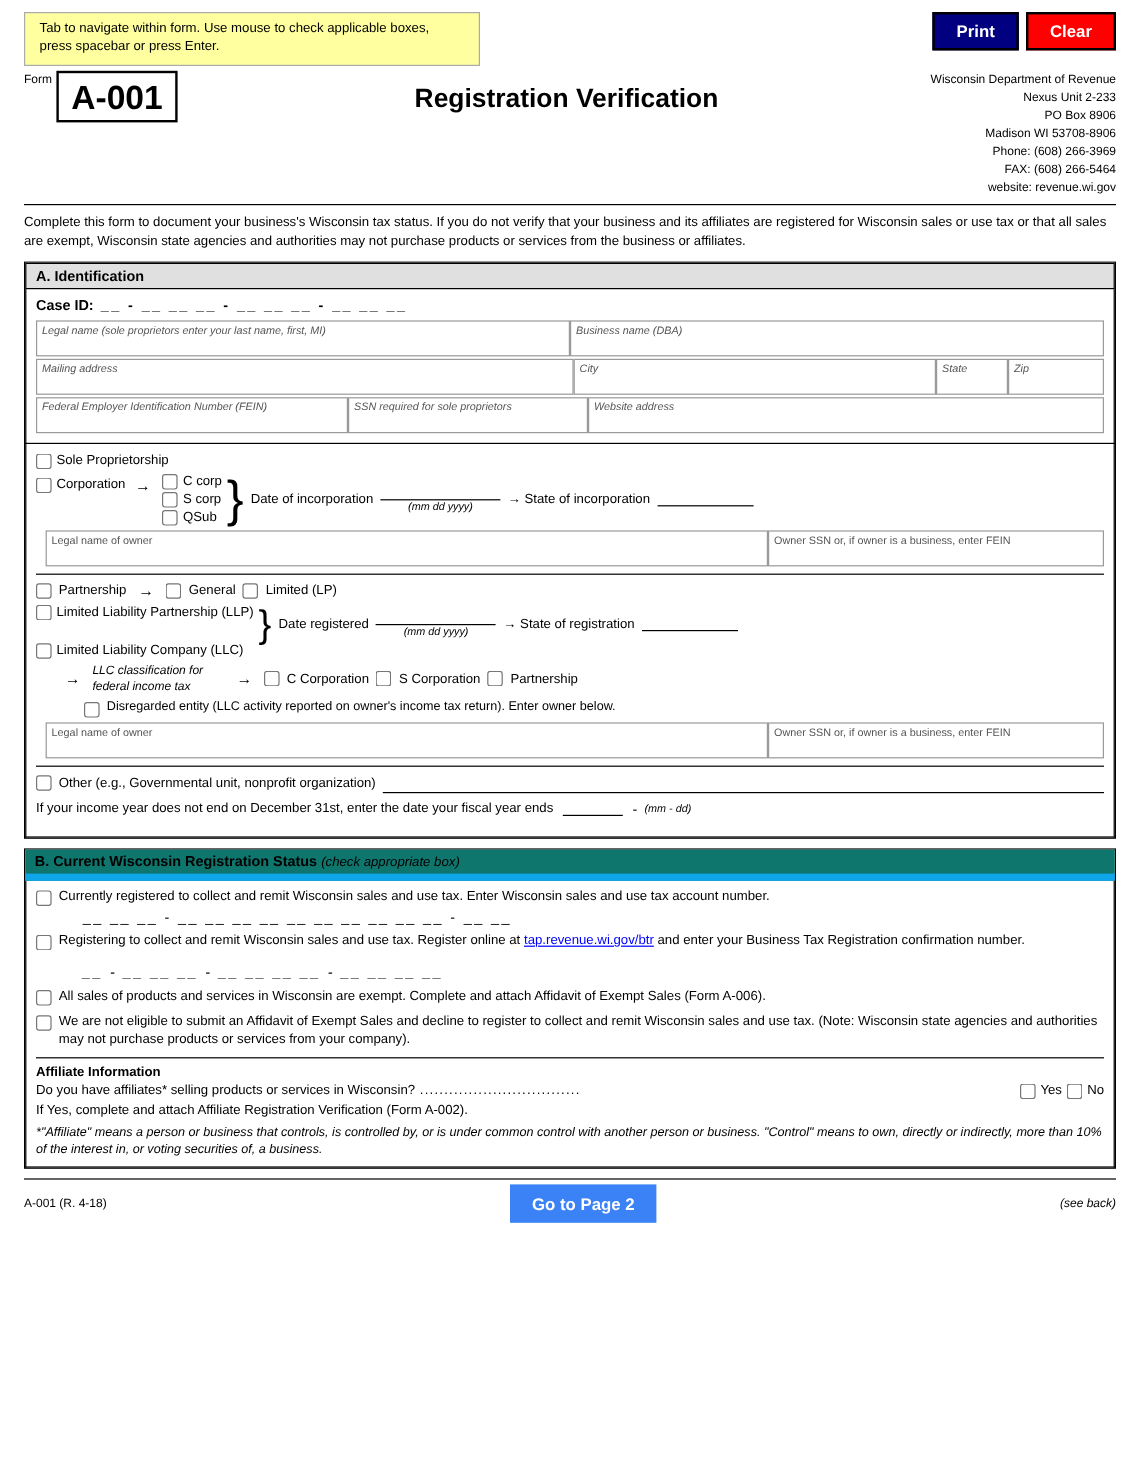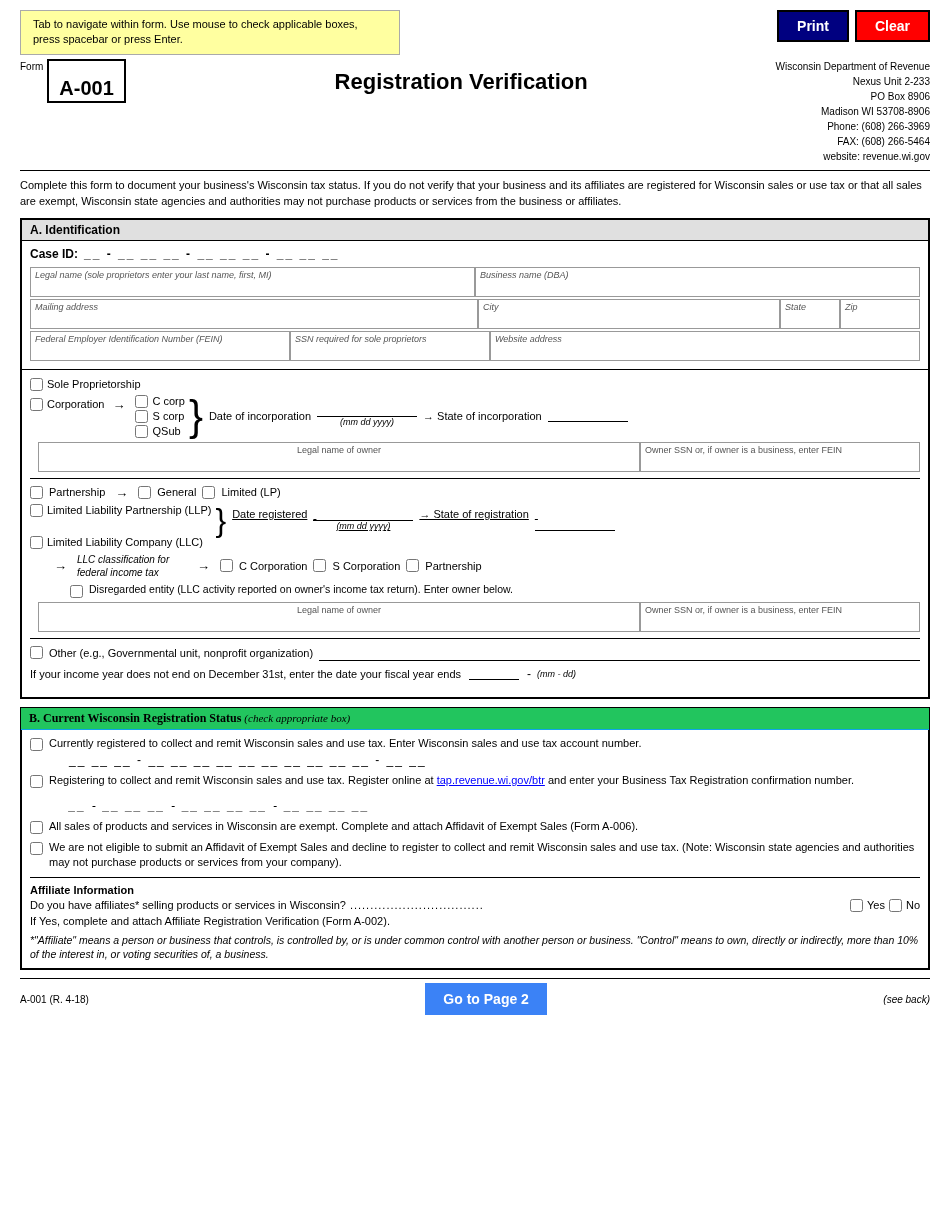--- a/index.html
+++ b/index.html
@@ -68,22 +68,22 @@
       align-items: flex-start;
       gap: 0;
     }
     .form-label-small {
       font-size: 10px;
       margin-right: 4px;
       margin-top: 2px;
     }
     .form-id-box {
       border: 2px solid #000;
-      padding: 16px 10px 2px 10px;
-      font-size: 20px;
+      padding: 6px 10px 2px 10px;
+      font-size: 28px;
       font-weight: bold;
       line-height: 1.1;
       margin-right: 21px;
     }
     .form-title-center {
       text-align: center;
       flex: 1;
       padding-top: 10px;
     }
     .form-title-center h1 {
@@ -203,21 +203,20 @@
     .owner-box {
       border: 1px solid #999;
       padding: 2px 4px;
       flex: 1;
       min-height: 28px;
     }
     .owner-box label {
       font-size: 9px;
       color: #555;
       display: block;
-      text-align: center;
     }
     .owner-ssn-box {
       border: 1px solid #999;
       padding: 2px 4px;
       flex: 0 0 280px;
       min-height: 28px;
     }
     .owner-ssn-box label {
       font-size: 9px;
       color: #555;
@@ -368,26 +367,25 @@
       font-size: 9px;
       font-style: italic;
       text-align: center;
     }
     hr.section-divider {
       border: none;
       border-top: 1px solid #000;
       margin: 6px 0;
     }
     .b-section-header {
-      background: #22c55e;
-      border-bottom: 1px solid #0ea5e9;
+      background: #0f766e;
+      border-bottom: 6px solid #0ea5e9;
       padding: 3px 8px;
       font-weight: bold;
       font-size: 12px;
-      font-family: Liberation Serif, serif;
     }
   </style>
 </head>
 <body>
 
 <div class="page">
 
   <div class="top-bar">
     <div class="tab-notice">Tab to navigate within form. Use mouse to check applicable boxes, press spacebar or press Enter.</div>
     <div class="top-buttons">
@@ -549,21 +547,21 @@
             <input type="checkbox" style="">
             <span>Limited Liability Partnership (LLP)</span>
           </div>
           <div class="checkbox-item">
             <input type="checkbox" style="">
             <span>Limited Liability Company (LLC)</span>
           </div>
         </div>
         <div style="display: flex; align-items: center; margin-left: 4px;">
           <span style="font-size: 32px; line-height: 1; color: #000; margin-right: 6px;">}</span>
-          <div style="display: flex; gap: 4px; text-decoration: underline;">
+          <div style="display: flex; align-items: center; gap: 4px;">
             <span>Date registered</span>
             <div class="inline-field-group">
               <span class="inline-underline">&nbsp;</span>
               <span class="note-italic">(mm dd yyyy)</span>
             </div>
             <span>→ State of registration</span>
             <span class="inline-underline" style="width:80px;">&nbsp;</span>
           </div>
         </div>
       </div>

